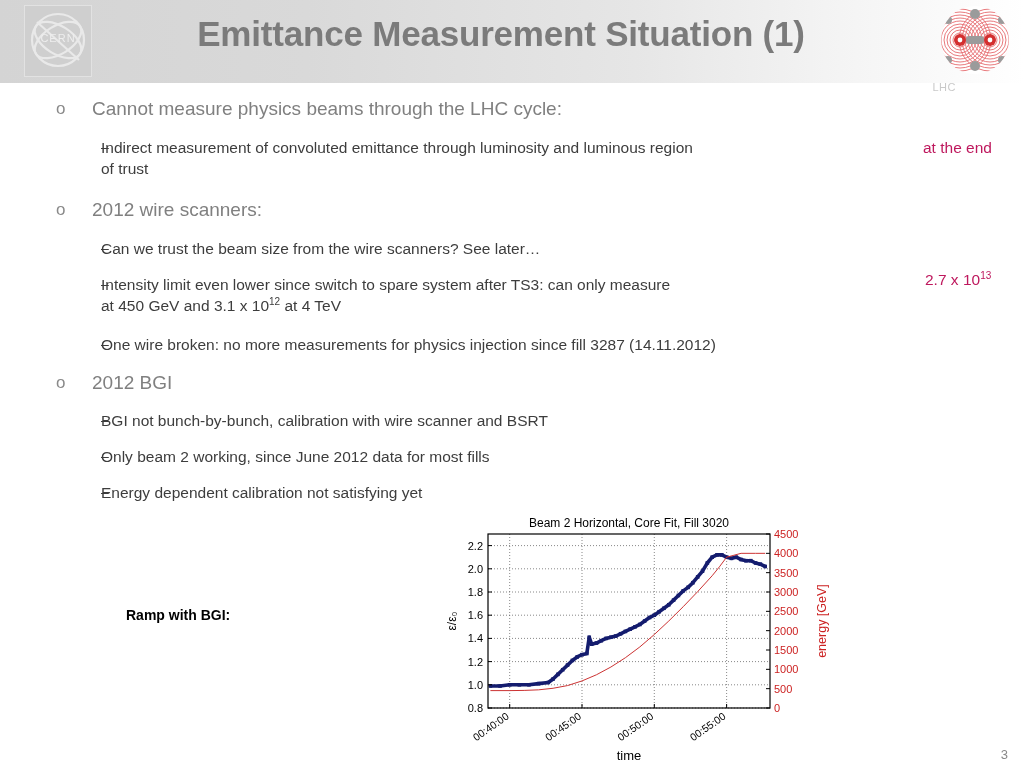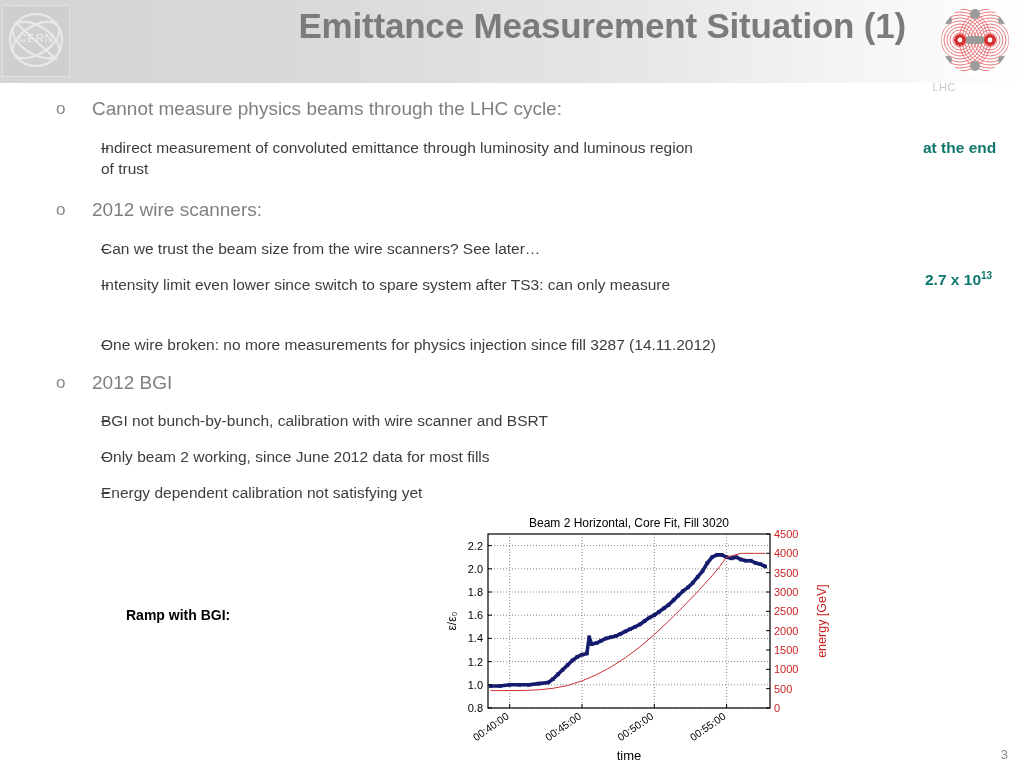--- a/index.html
+++ b/index.html
@@ -18,32 +18,32 @@
 
   
   #slide-header {
     position: absolute;
     left: 0; top: 0;
     width: 1024px; height: 83px;
     background: linear-gradient(to right, #d4d4d4 0%, #d9d9d9 30%, #e6e6e6 62%, #f4f4f4 82%, #ffffff 100%);
   }
   #cern-logo {
     position: absolute;
-    left: 2px; top: 5px;
+    left: 24px; top: 5px;
     width: 68px; height: 72px;
     background: #cfcfcf;
     border: 1px solid #e2e2e2;
     box-sizing: border-box;
   }
   #cern-logo svg { display:block; }
   #slide-title {
     position: absolute;
-    left: 96px; top: 6px;
+    left: 96px; top: 14px;
     width: 810px;
-    text-align: right;
+    text-align: center;
     font-size: 35px;
     font-weight: bold;
     color: #7b7b7b;
     letter-spacing: -0.2px;
     white-space: nowrap;
   }
   #lhc-logo {
     position: absolute;
     right: 6px; top: 2px;
     width: 86px; height: 80px;
@@ -96,25 +96,24 @@
     padding-left: 55px;
     box-sizing: border-box;
     font-size: 14px;
     color: #3d3d3d;
   }
   .bullet2 .btext { flex: 1; }
   .bullet2 sup { font-size: 10px; vertical-align: super; line-height: 0; }
 
   .tail-right {
     position: absolute;
-    color: #0f766e;
+    color: #be185d;
     font-size: 15.5px;
     line-height: 21px;
     white-space: nowrap;
-    font-weight: bold;
   }
   .tail-right sup { font-size: 10px; vertical-align: super; line-height: 0; }
 
   
   #chart-caption {
     position: absolute;
     left: 126px; top: 605px;
     font-size: 14px;
     font-weight: bold;
     color: #000000;
@@ -229,20 +228,24 @@
     <span class="marker">–</span>
     <span class="btext">Can we trust the beam size from the wire scanners? See later…</span>
   </div>
 
   <div class="bullet2" style="left:46px; top:191px; width:845px;">
     <span class="marker">–</span>
     <span class="btext">Intensity limit even lower since switch to spare system after TS3: can only measure</span>
   </div>
   <div class="tail-right" style="left:925px; top:186px;">
     <span>2.7 x 10</span><sup>13</sup>
+  </div>
+  <div class="bullet2" style="left:46px; top:212px; width:880px;">
+    <span class="marker"></span>
+    <span class="btext"><span>at 450 GeV and 3.1 x 10</span><sup>12</sup><span> at 4 TeV</span></span>
   </div>
 
   <div class="bullet2" style="left:46px; top:251px; width:880px;">
     <span class="marker">–</span>
     <span class="btext">One wire broken:  no more measurements for physics injection since fill 3287 (14.11.2012)</span>
   </div>
 
   <div class="bullet1" style="left:46px; top:288px; width:900px;">
     <span class="marker">o</span>
     <span class="btext">2012 BGI</span>

